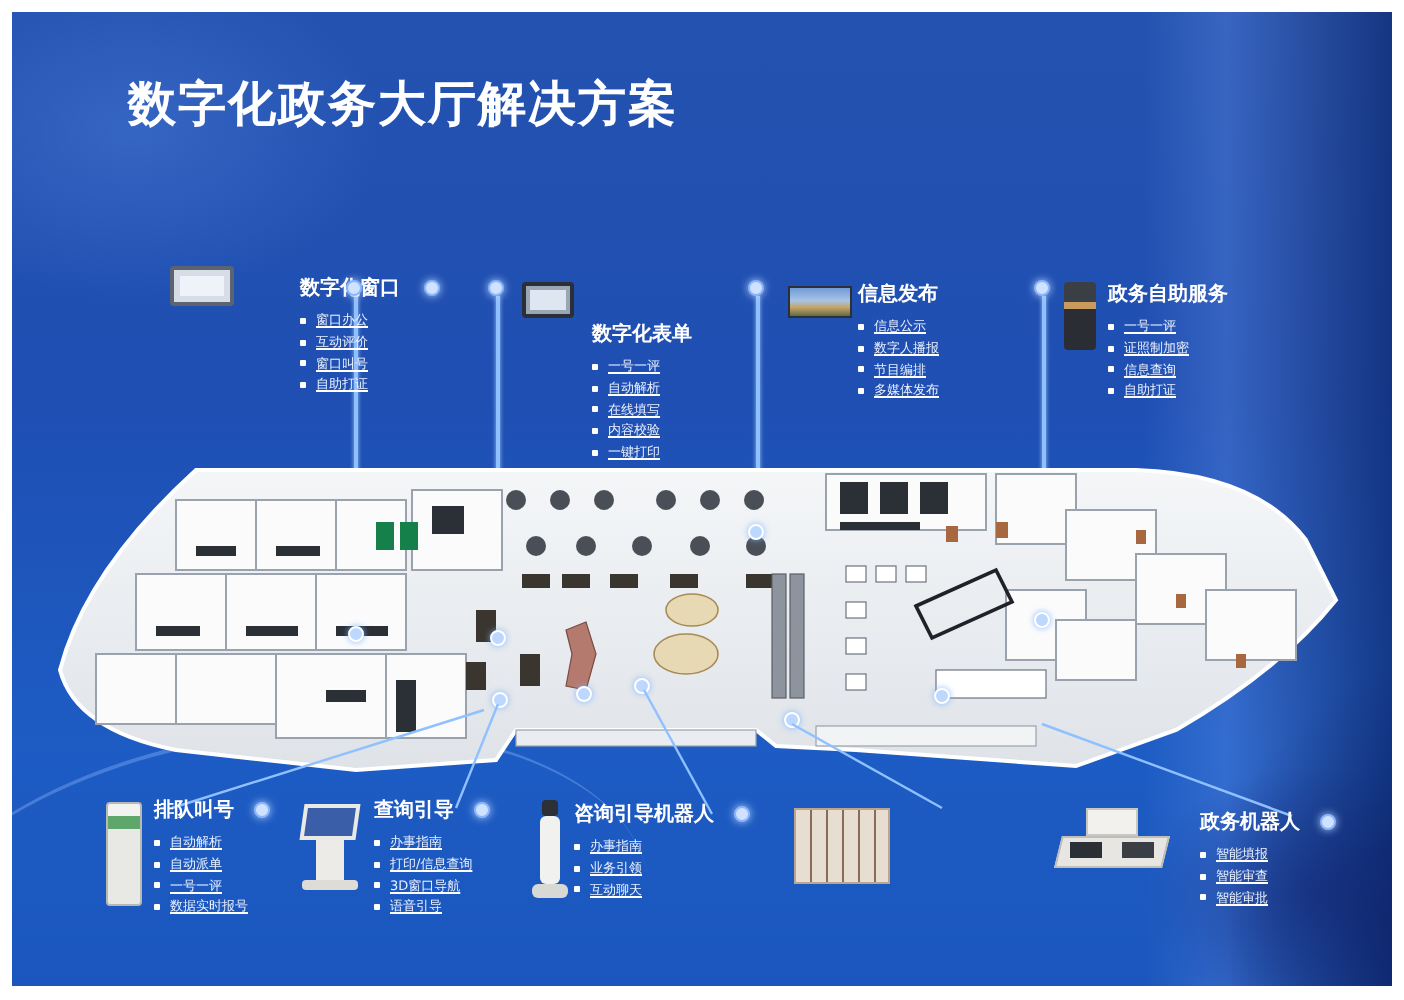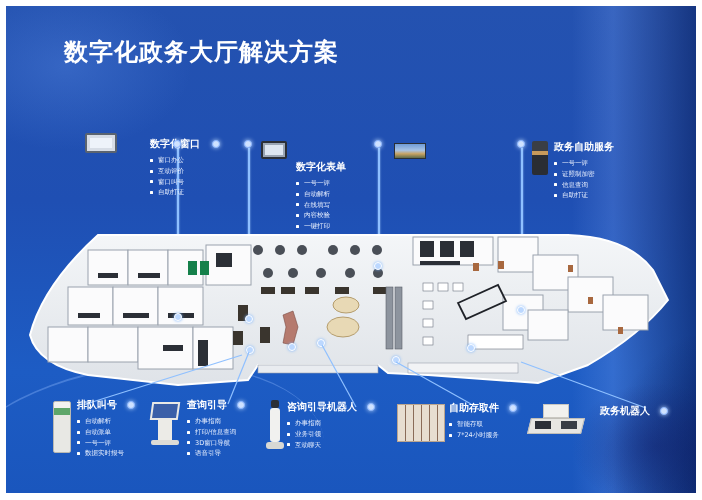--- a/index.html
+++ b/index.html
@@ -39,21 +39,21 @@
   
   .plan {
     position: absolute; left: 28px; top: 215px; width: 652px; height: 175px;
   }
   .plan svg { width: 100%; height: 100%; display: block; }
 
   
   .callout { position: absolute; color: #fff; }
   .callout .head { display: flex; align-items: center; gap: 6px; }
   .callout .name { font-size: 10px; font-weight: bold; white-space: nowrap; }
-  .callout ul { list-style: none; margin-top: 4px; }
+  .callout ul { list-style: none; margin-top: 4px; text-decoration: underline; }
   .callout li { font-size: 6.5px; line-height: 10.8px; white-space: nowrap; color: #eaf1ff; display: flex; align-items: center; }
   .callout li::before { content: ""; width: 3px; height: 3px; background: #ffffff; display: inline-block; margin-right: 5px; border-radius: 0.5px; }
 
   .dot {
     width: 8px; height: 8px; border-radius: 50%;
     background: #cfe2ff; border: 1.5px solid #8ab4ff;
     box-shadow: 0 0 4px rgba(200,225,255,0.9);
     display: inline-block;
   }
   .vline { position: absolute; width: 1.5px; background: #8fc0ff; box-shadow: 0 0 2px rgba(170,210,255,0.9); }
@@ -251,20 +251,31 @@
       <li>自动解析</li>
       <li>在线填写</li>
       <li>内容校验</li>
       <li>一键打印</li>
     </ul>
   </div>
 
   <div class="device" style="left:388px; top:137px; width:32px; height:18px;">
     <div style="width:32px;height:16px;border:1.5px solid #2b2f36;background:linear-gradient(180deg,#6f9bd6 0%,#a7c3e6 45%,#c7a364 70%,#5e6b4a 100%);"></div>
   </div>
+  <div class="callout" style="left:423px; top:134px;">
+    <div class="head">
+        <span class="name">信息发布</span>
+      </div>
+    <ul>
+      <li>信息公示</li>
+      <li>数字人播报</li>
+      <li>节目编排</li>
+      <li>多媒体发布</li>
+    </ul>
+  </div>
 
   <div class="device" style="left:526px; top:135px; width:16px; height:34px;">
     <div style="width:16px;height:34px;background:linear-gradient(180deg,#3a3e45 0 30%,#c89a5b 30% 40%,#2a2d33 40% 100%);border-radius:2px;"></div>
   </div>
   <div class="callout" style="left:548px; top:134px;">
     <div class="head">
         <span class="name">政务自助服务</span>
       </div>
     <ul>
       <li>一号一评</li>
@@ -325,37 +336,32 @@
       </div>
     <ul>
       <li>办事指南</li>
       <li>业务引领</li>
       <li>互动聊天</li>
     </ul>
   </div>
 
   <div class="device" style="left:391px; top:398px; width:48px; height:38px;">
     <div style="width:48px;height:38px;background:repeating-linear-gradient(90deg,#e7ddd0 0 7px,#8a6b58 7px 8px);border:1px solid #bba58f;"></div>
-  </div>
-  <div class="callout" style="left:443px; top:395px;">
-    <div class="head">
-        <span class="name">自助存取件</span>
-        <span class="dot" style="margin-left:4px;"></span>
-      </div>
-    <ul>
-      <li>智能存取</li>
-      <li>7*24小时服务</li>
-    </ul>
   </div>
 
   <div class="device" style="left:523px; top:398px; width:54px; height:32px;">
     <div style="position:absolute;left:14px;top:0;width:26px;height:14px;background:#f2f1ee;border:1px solid #c9c7c1;"></div>
     <div style="position:absolute;left:0;top:14px;width:54px;height:16px;background:#e7e6e2;border:1px solid #c0beb8;transform:skewX(-14deg);"></div>
     <div style="position:absolute;left:6px;top:17px;width:16px;height:8px;background:#2b2f36;"></div>
     <div style="position:absolute;left:32px;top:17px;width:16px;height:8px;background:#3a3e45;"></div>
   </div>
   <div class="callout" style="left:594px; top:398px;">
     <div class="head">
         <span class="name">政务机器人</span>
         <span class="dot" style="margin-left:4px;"></span>
       </div>
+    <ul>
+      <li>智能填报</li>
+      <li>智能审查</li>
+      <li>智能审批</li>
+    </ul>
   </div>
 </div>
 
 </body></html>

